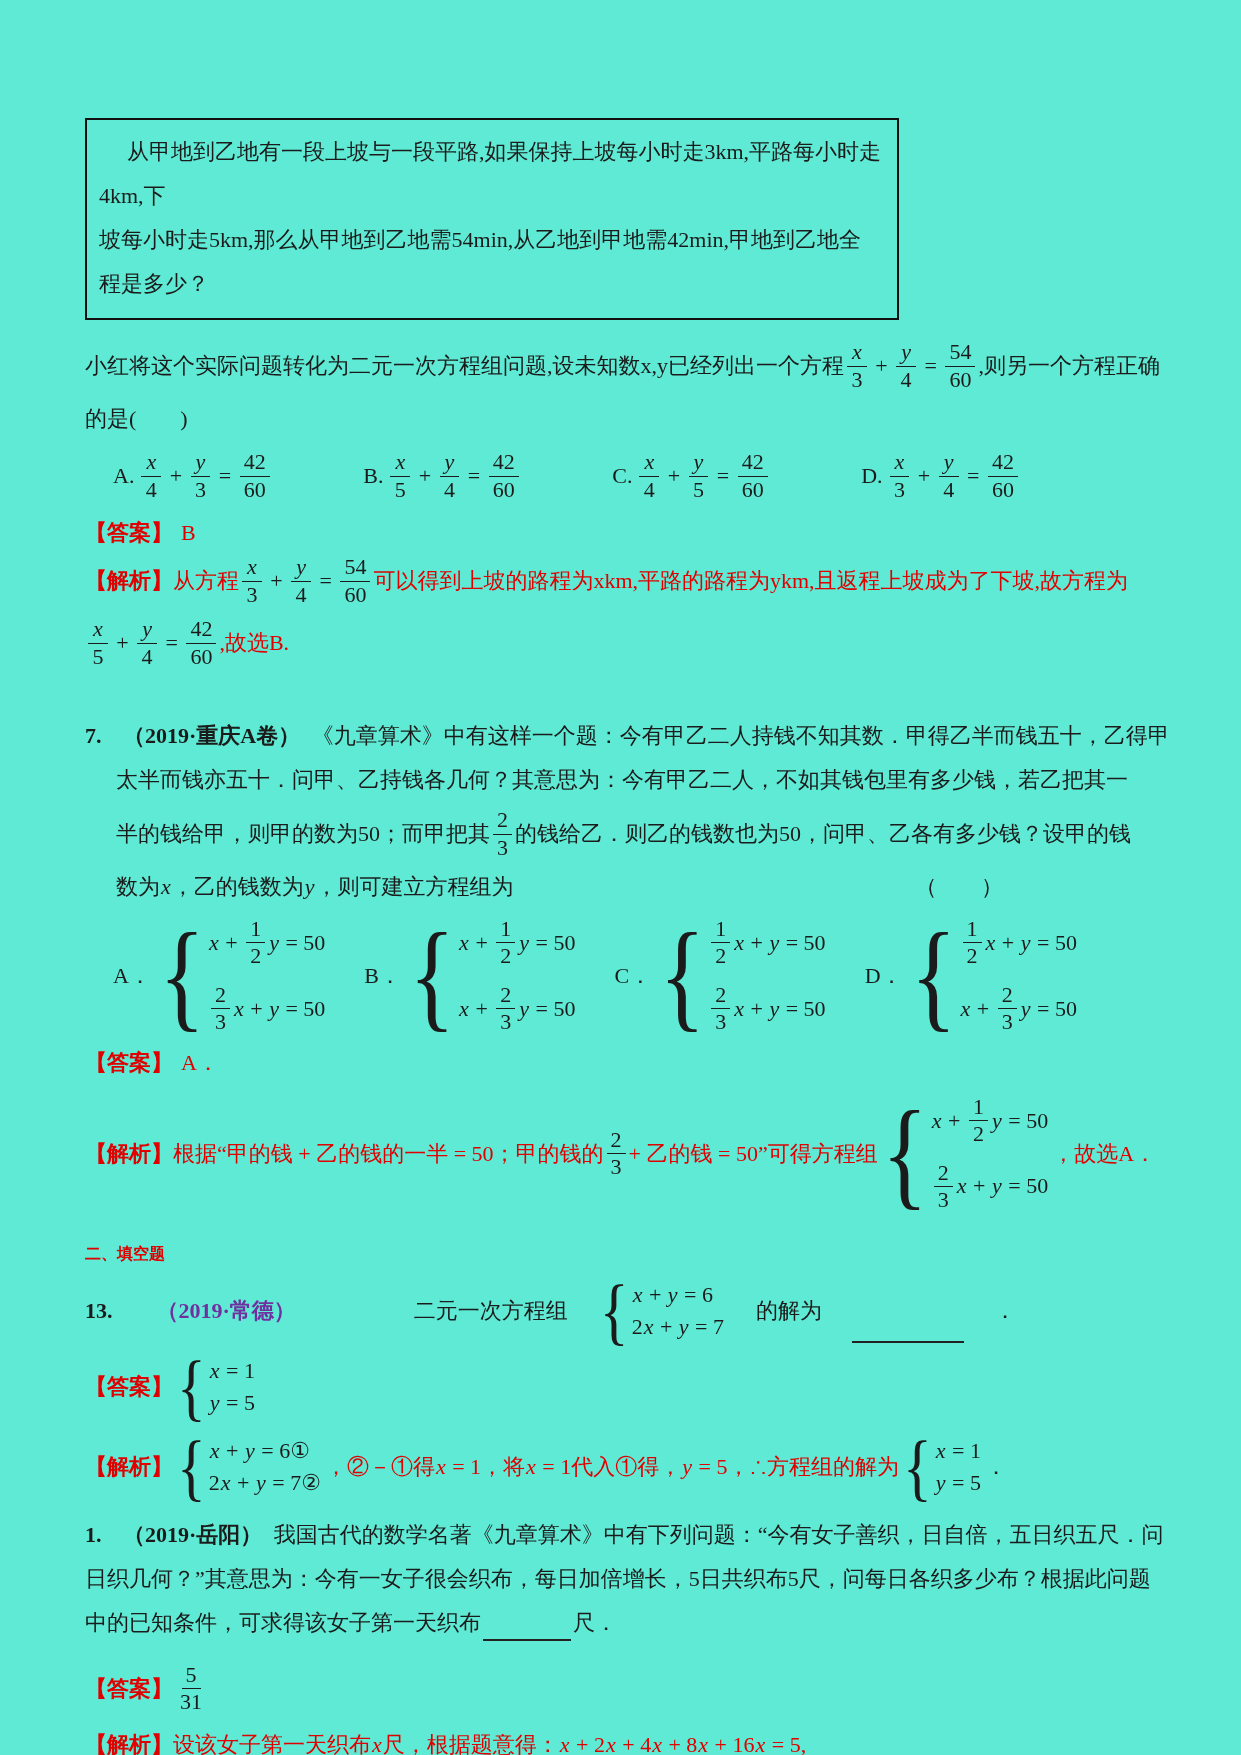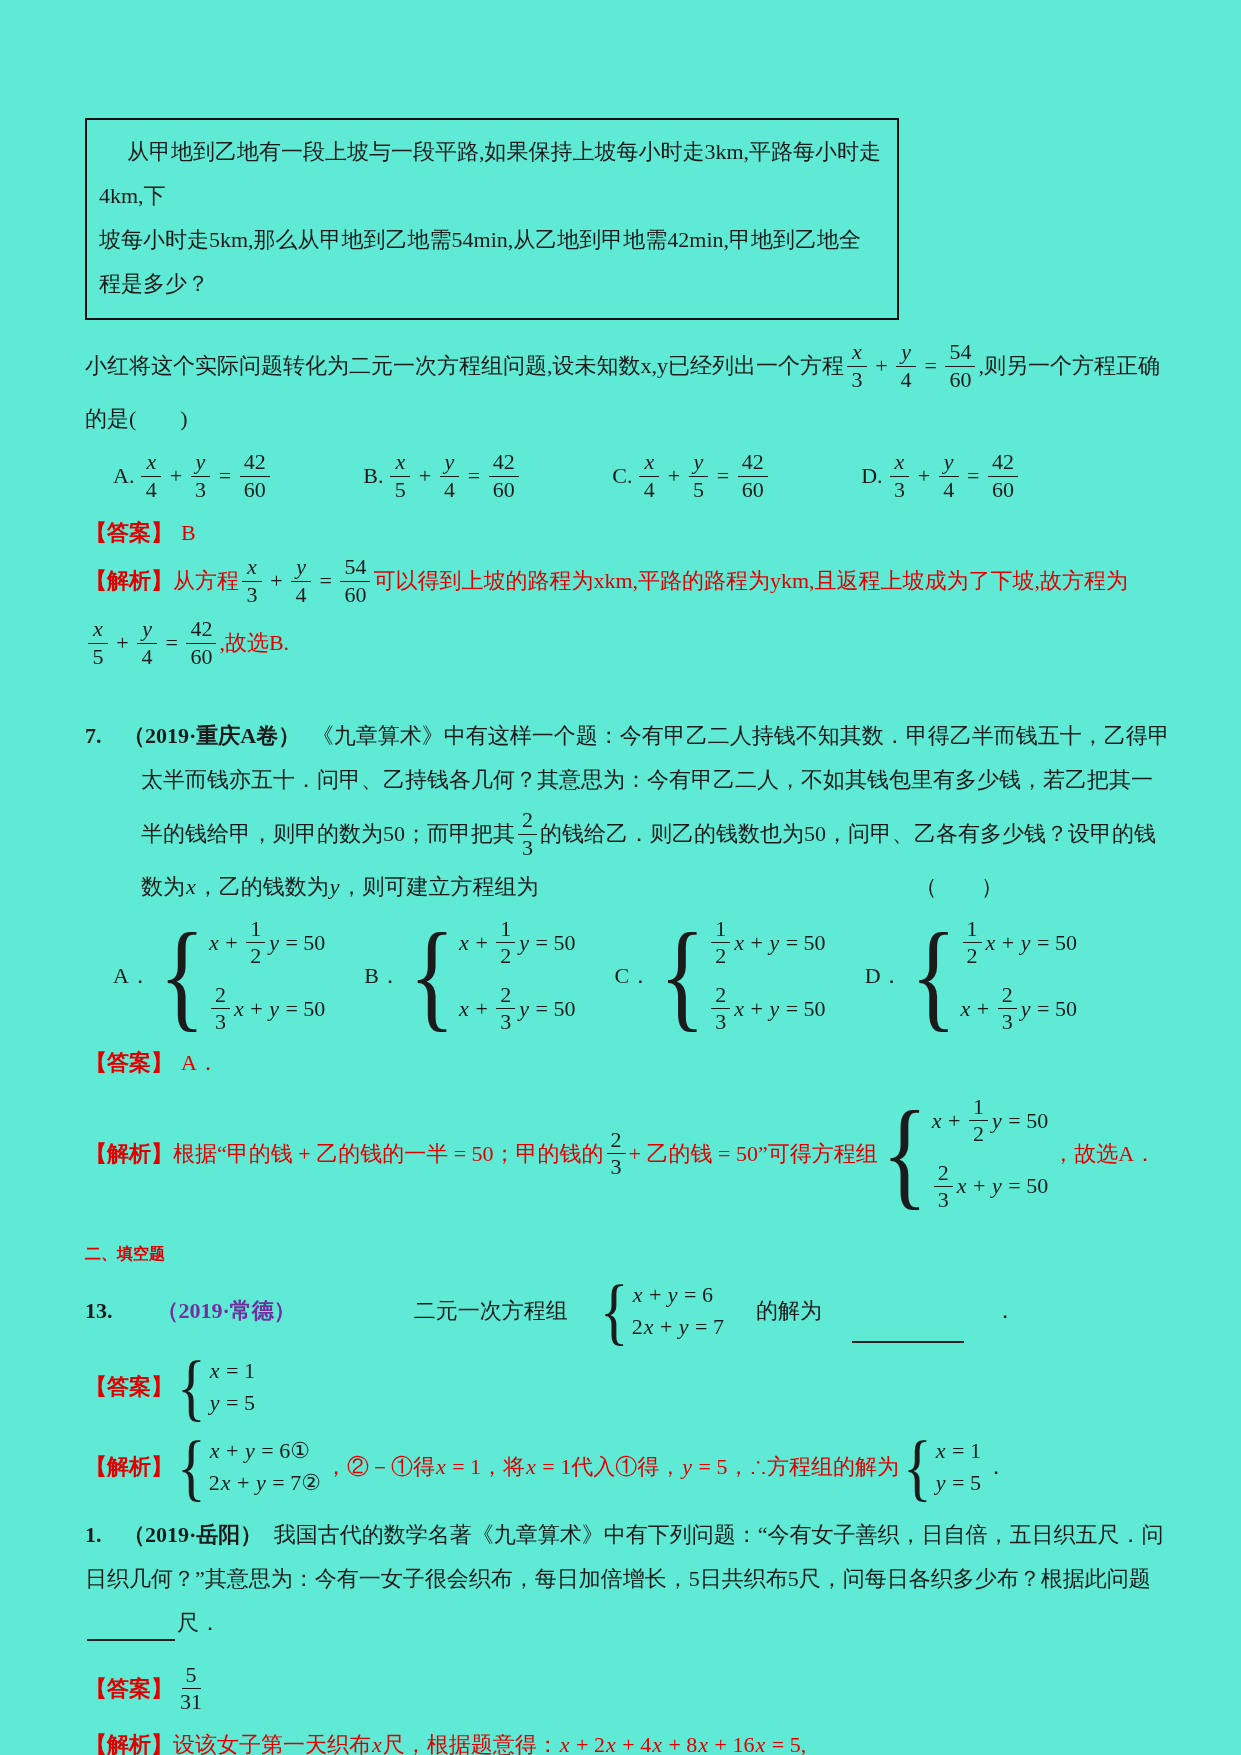--- a/index.html
+++ b/index.html
@@ -59,21 +59,21 @@
   .q7-opts{margin-top:14px;min-height:118px;padding:0 90px 0 28px;}
   .q7-opts .opt{display:flex;align-items:center;}
   
   .ansline{margin-top:10px;min-height:34px;}
   .ansline .ansval{margin-left:8px;color:var(--red);}
   .analine{min-height:62px;}
   
   .qline{line-height:44px;}
   .qnum{font-weight:bold;margin-right:16px;}
   .qsource{font-weight:bold;margin-right:6px;}
-  .qindent{margin-left:56px;font-family:Liberation Serif, serif;}
+  .qindent{margin-left:31px;font-family:Liberation Serif, serif;}
   .fracline{min-height:64px;}
   .paren-right{margin-left:auto;margin-right:168px;}
   .section-title{margin-top:16px;font-size:16px;font-weight:bold;color:var(--red);}
   .blank{display:inline-block;border-bottom:2px solid #222;height:24px;align-self:flex-end;margin:0 2px 4px 2px;}
   .blank-13{width:112px;}
   .blank-1{width:88px;}
   .gap56{display:inline-block;width:56px;}
   .mt6{margin-top:6px;}
   .mt8{margin-top:8px;}
   .mt10{margin-top:10px;gap:28px;}
@@ -265,20 +265,21 @@
       <span>．</span>
     </div>
 
     <div class="qline mt6">
       <span class="qnum">1.</span>
       <span class="qsource">（2019·岳阳）</span>
       <span>我国古代的数学名著《九章算术》中有下列问题：“今有女子善织，日自倍，五日织五尺．问</span>
     </div>
     <div class="qline">日织几何？”其意思为：今有一女子很会织布，每日加倍增长，5日共织布5尺，问每日各织多少布？根据此问题</div>
     <div class="flexline" style="min-height:44px">
+      <span>中的已知条件，可求得该女子第一天织布</span>
       <span class="blank blank-1"></span>
       <span>尺．</span>
     </div>
 
     <div class="flexline h74 mt8">
       <span class="tag">【答案】</span>
       <span class="eq"><span class="frac"><span class="fn">5</span><span class="fd">31</span></span></span>
     </div>
 
     <div class="flexline" style="min-height:40px">

